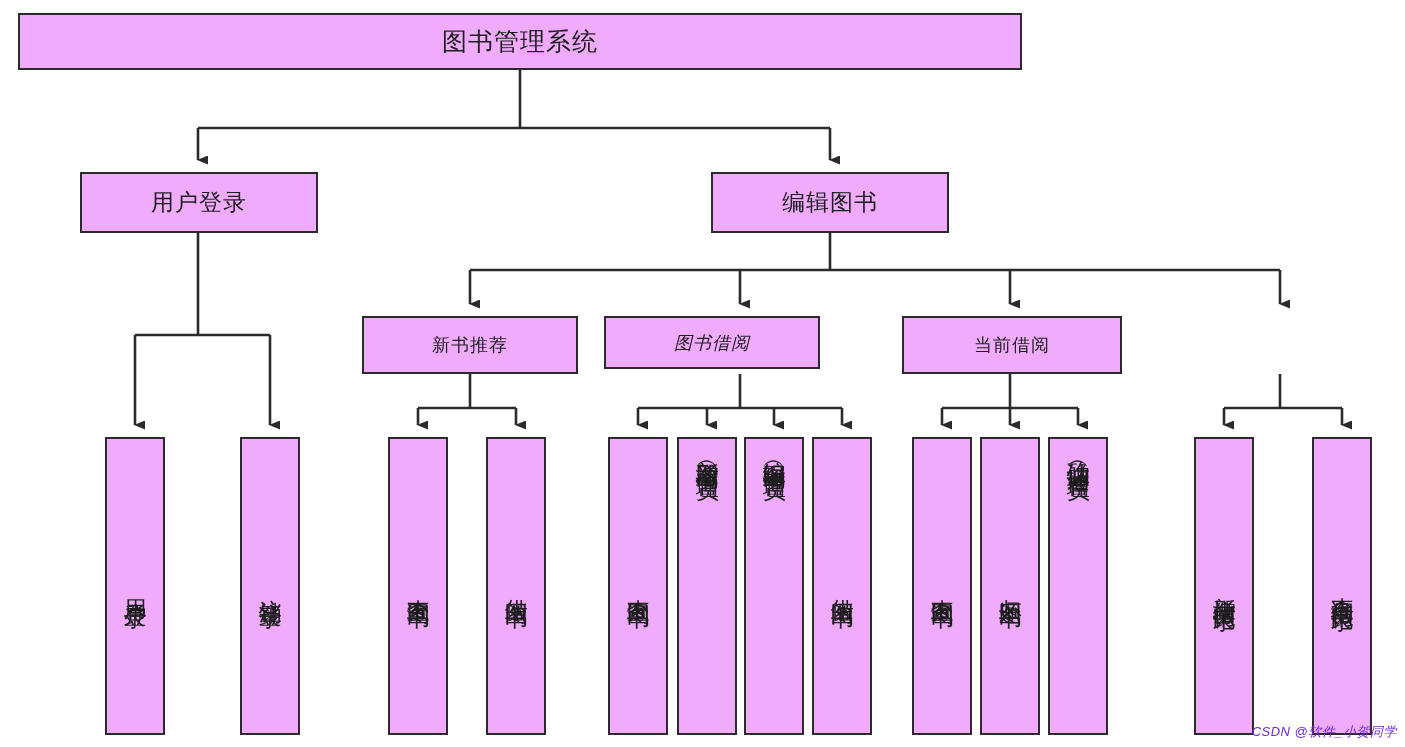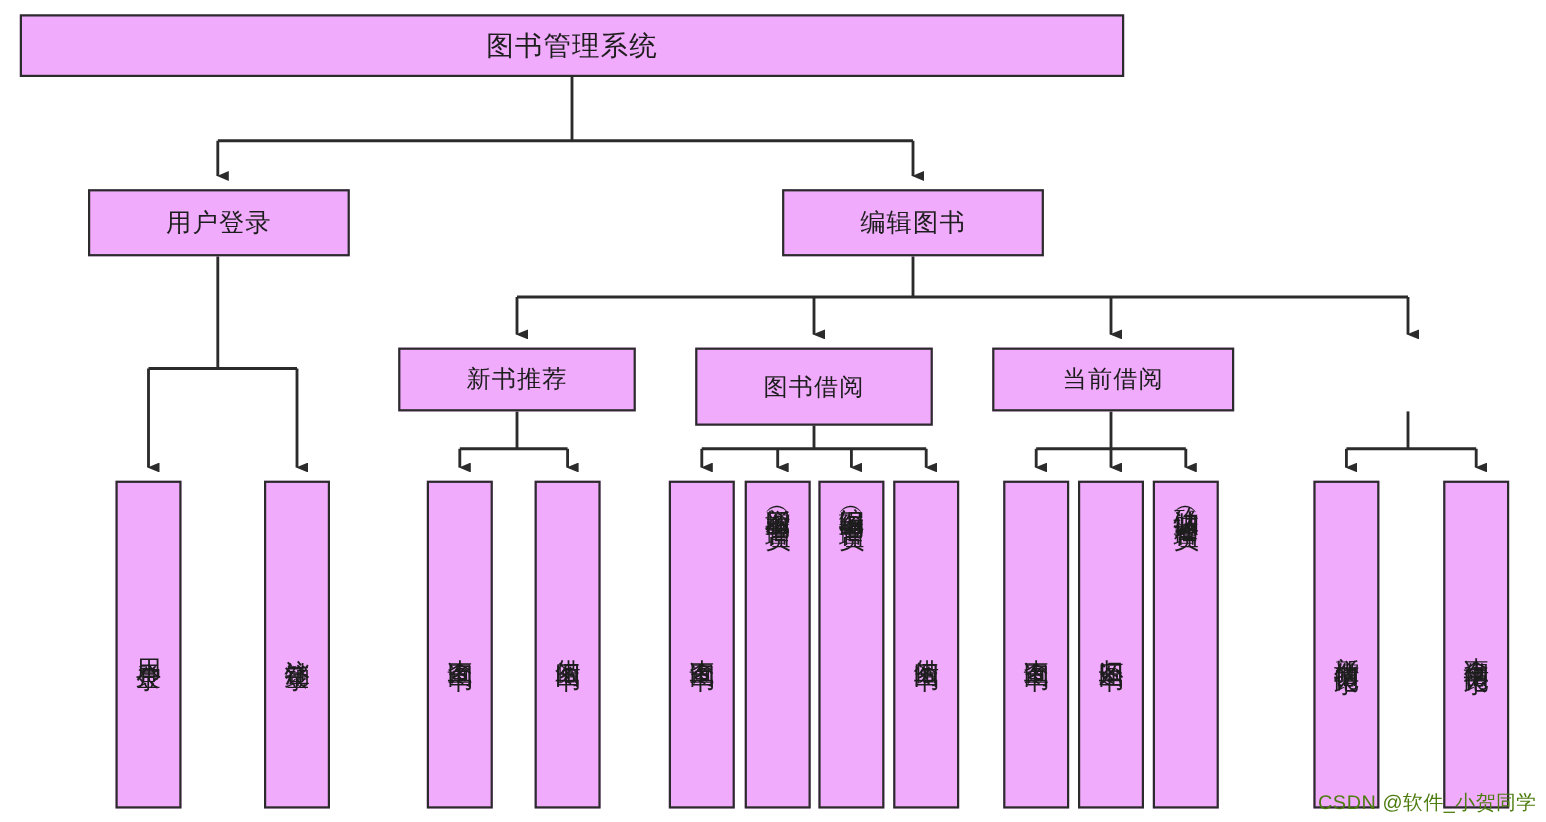--- a/index.html
+++ b/index.html
@@ -32,21 +32,21 @@
   }
   .node.root{
     font-size:25px;
     letter-spacing:1px;
   }
   .node.lvl1{
     font-size:23px;
     letter-spacing:1px;
   }
   .node.lvl2{
-    font-size:22px;
+    font-size:18px;
     letter-spacing:1px;
     justify-content:center;
   }
   .node.leaf{
     align-items:flex-start;
     justify-content:center;
     padding:0;
   }
   .vtext{
     writing-mode:vertical-rl;
@@ -65,24 +65,25 @@
     justify-content:center;
   }
   .leafwrap.top{
     align-items:flex-start;
     padding-top:4px;
   }
   #watermark{
     position:absolute;
     right:8px;
     bottom:6px;
-    font-size:18px;
-    color:#4d7c0f;
+    font-size:13px;
+    color:#6d28d9;
     letter-spacing:0.5px;
     white-space:nowrap;
+    font-style:italic;
   }
 </style>
 </head>
 <body>
 
 <div id="canvas">
 
   <svg id="wires" viewBox="0 0 1405 747" xmlns="http://www.w3.org/2000/svg">
     <defs>
       <marker id="arr" markerWidth="9" markerHeight="11" refX="4.5" refY="10" orient="auto" markerUnits="userSpaceOnUse">
@@ -140,21 +141,21 @@
   <div class="node lvl1" style="left:80px;top:172px;width:238px;height:61px;">
     <span>用户登录</span>
   </div>
   <div class="node lvl1" style="left:711px;top:172px;width:238px;height:61px;">
     <span>编辑图书</span>
   </div>
 
   <div class="node lvl2" style="left:362px;top:316px;width:216px;height:58px;">
     <span>新书推荐</span>
   </div>
-  <div class="node lvl2" style="left:632px;top:316px;width:216px;height:71px;">
+  <div class="node lvl2" style="left:604px;top:316px;width:216px;height:53px;font-style:italic;">
     <span>图书借阅</span>
   </div>
   <div class="node lvl2" style="left:902px;top:316px;width:220px;height:58px;">
     <span>当前借阅</span>
   </div>
 
   <div class="node leaf" style="left:105px;top:437px;width:60px;height:298px;">
     <div class="leafwrap">
       <span class="vtext">用户登录</span>
     </div>

